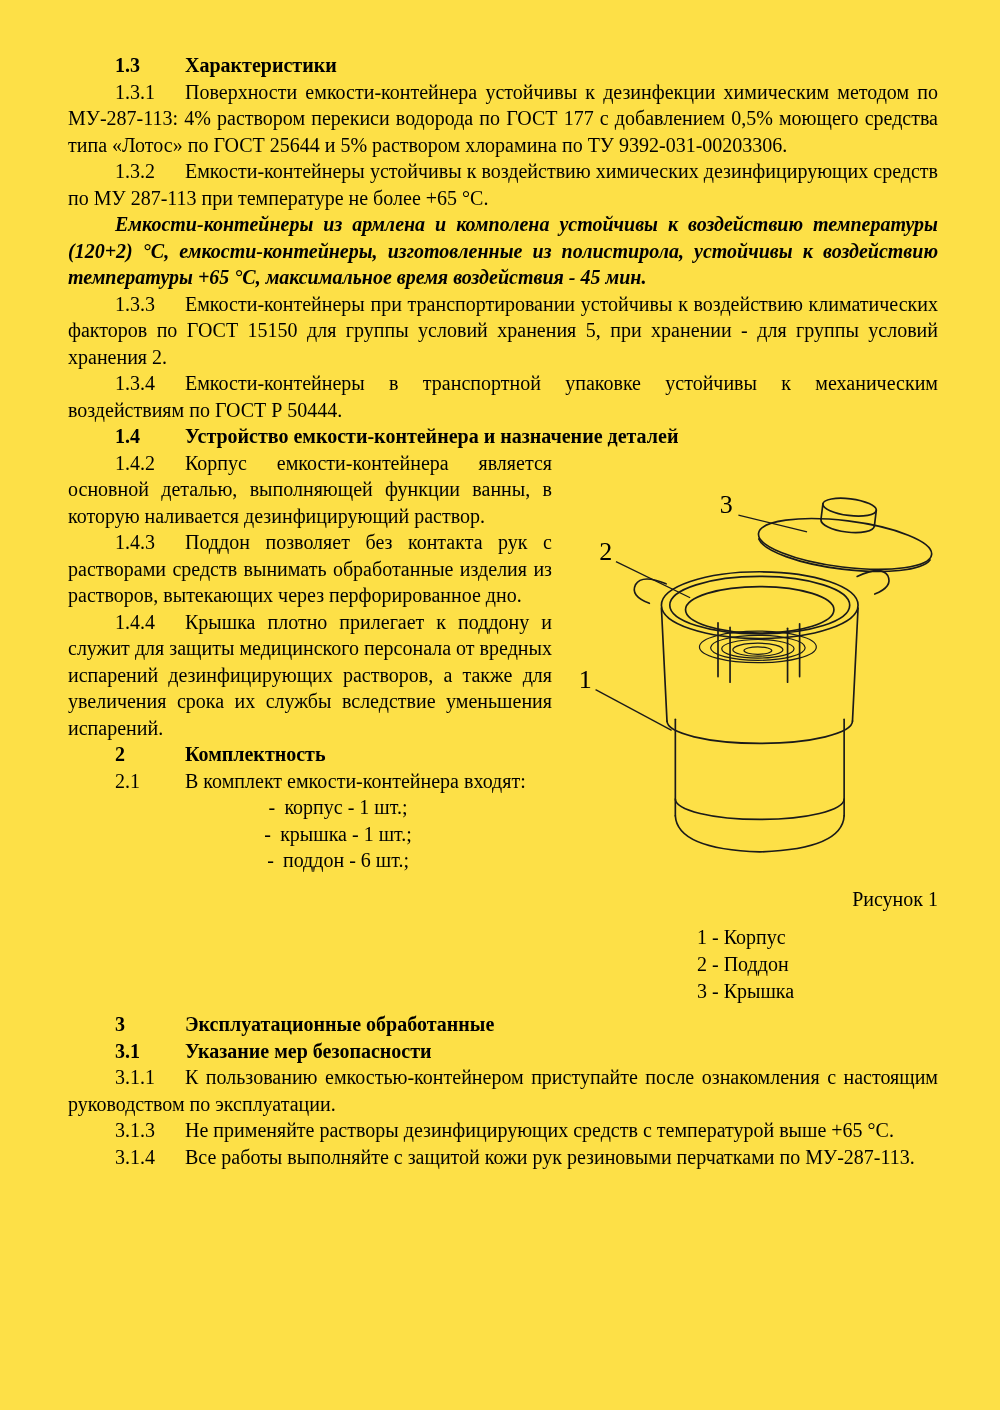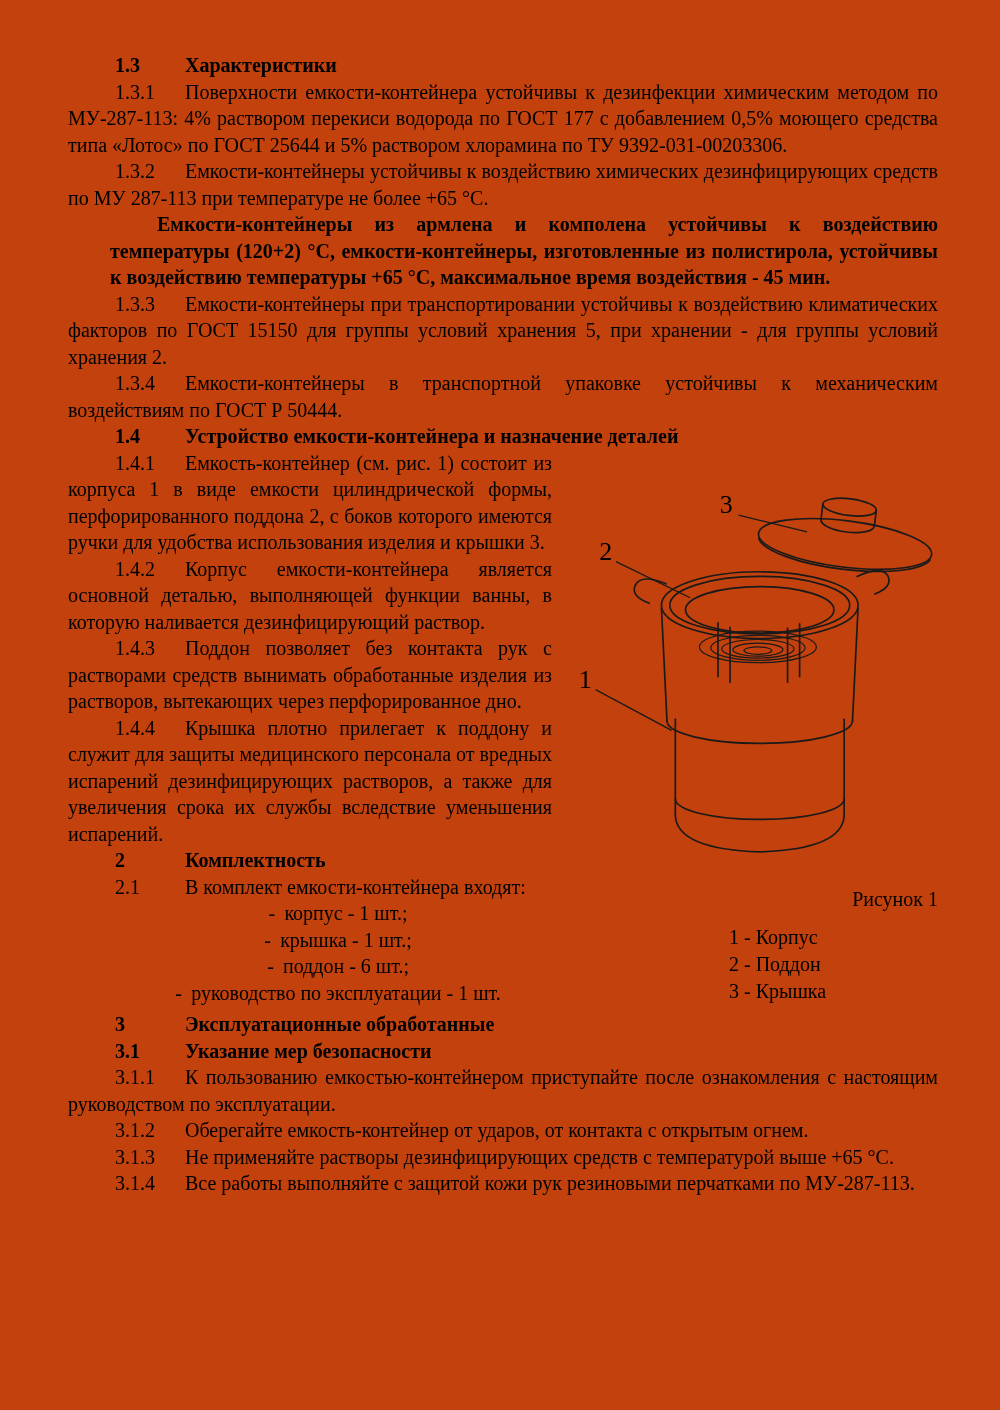--- a/index.html
+++ b/index.html
@@ -2,21 +2,21 @@
 <html><head>
 <meta charset="utf-8">
 <style>
   * { box-sizing: border-box; }
   html, body { margin: 0; padding: 0; background: #ffffff; }
   .page {
     position: relative;
     width: 1000px;
     height: 1410px;
     margin: 0 auto;
-    background: #c2410c;
+    background: #fde047;
     color: #000;
     font-family: "Liberation Serif", "DejaVu Serif", serif;
     font-size: 20px;
     line-height: 26.5px;
     padding: 52px 62px 30px 68px;
     overflow: hidden;
   }
   .para {
     margin: 0;
     text-align: justify;
@@ -26,41 +26,41 @@
     font-weight: bold;
     text-align: left;
   }
   .pnum {
     display: inline-block;
     width: 70px;
     text-indent: 0;
   }
   .note {
     font-weight: bold;
-    margin-left: 42px;
+    font-style: italic;
   }
   .list-item { text-align: center; }
   .lmark {
     display: inline-block;
     width: 25px;
     text-indent: 0;
   }
   .figure-float {
     float: right;
     width: 376px;
     margin: 4px 0 6px 10px;
   }
   .figure-drawing svg { display: block; }
   .figure-caption {
     text-align: right;
     padding-left: 60px;
     margin: 10px 0 12px 0;
   }
   .figure-legend { margin-left: 135px; }
-  .legend-item { line-height: 27px; margin-left: 32px; }
+  .legend-item { line-height: 27px; }
   .clear-heading { clear: both; }
 </style>
 </head>
 <body>
 
 <div class="page">
 
   <p class="para heading"><span class="pnum">1.3</span><span>Характеристики</span></p>
 
   <p class="para"><span class="pnum">1.3.1</span><span>Поверхности емкости-контейнера устойчивы к дезинфекции химическим методом по МУ-287-113: 4% раствором перекиси водорода по ГОСТ 177 с добавлением 0,5% моющего средства типа «Лотос» по ГОСТ 25644 и 5% раствором хлорамина по ТУ 9392-031-00203306.</span></p>
@@ -137,42 +137,39 @@
       </svg>
     </div>
     <div class="figure-caption">Рисунок 1</div>
     <div class="figure-legend">
       <div class="legend-item">1 - Корпус</div>
       <div class="legend-item">2 - Поддон</div>
       <div class="legend-item">3 - Крышка</div>
     </div>
   </div>
 
-  <p class="para"><span class="pnum">1.4.1</span><span>Емкость-контейнер (см. рис. 1) состоит из корпуса 1 в виде емкости цилиндрической формы, перфорированного поддона 2, с боков которого имеются ручки для удобства использования изделия и крышки 3.</span></p>
 
   <p class="para"><span class="pnum">1.4.2</span><span>Корпус емкости-контейнера является основной деталью, выполняющей функции ванны, в которую наливается дезинфицирующий раствор.</span></p>
 
   <p class="para"><span class="pnum">1.4.3</span><span>Поддон позволяет без контакта рук с растворами средств вынимать обработанные изделия из растворов, вытекающих через перфорированное дно.</span></p>
 
   <p class="para"><span class="pnum">1.4.4</span><span>Крышка плотно прилегает к поддону и служит для защиты медицинского персонала от вредных испарений дезинфицирующих растворов, а также для увеличения срока их службы вследствие уменьшения испарений.</span></p>
 
   <p class="para heading"><span class="pnum">2</span><span>Комплектность</span></p>
 
   <p class="para"><span class="pnum">2.1</span><span>В комплект емкости-контейнера входят:</span></p>
 
   <p class="para list-item"><span class="lmark">-</span><span>корпус - 1 шт.;</span></p>
   <p class="para list-item"><span class="lmark">-</span><span>крышка - 1 шт.;</span></p>
   <p class="para list-item"><span class="lmark">-</span><span>поддон - 6 шт.;</span></p>
-  <p class="para list-item"><span class="lmark">-</span><span>руководство по эксплуатации - 1 шт.</span></p>
 
   <p class="para heading clear-heading"><span class="pnum">3</span><span>Эксплуатационные обработанные</span></p>
 
   <p class="para heading"><span class="pnum">3.1</span><span>Указание мер безопасности</span></p>
 
   <p class="para"><span class="pnum">3.1.1</span><span>К пользованию емкостью-контейнером приступайте после ознакомления с настоящим руководством по эксплуатации.</span></p>
 
-  <p class="para"><span class="pnum">3.1.2</span><span>Оберегайте емкость-контейнер от ударов, от контакта с открытым огнем.</span></p>
 
   <p class="para"><span class="pnum">3.1.3</span><span>Не применяйте растворы дезинфицирующих средств с температурой выше +65 °С.</span></p>
 
   <p class="para"><span class="pnum">3.1.4</span><span>Все работы выполняйте с защитой кожи рук резиновыми перчатками по МУ-287-113.</span></p>
 
 </div>
 
 </body></html>

